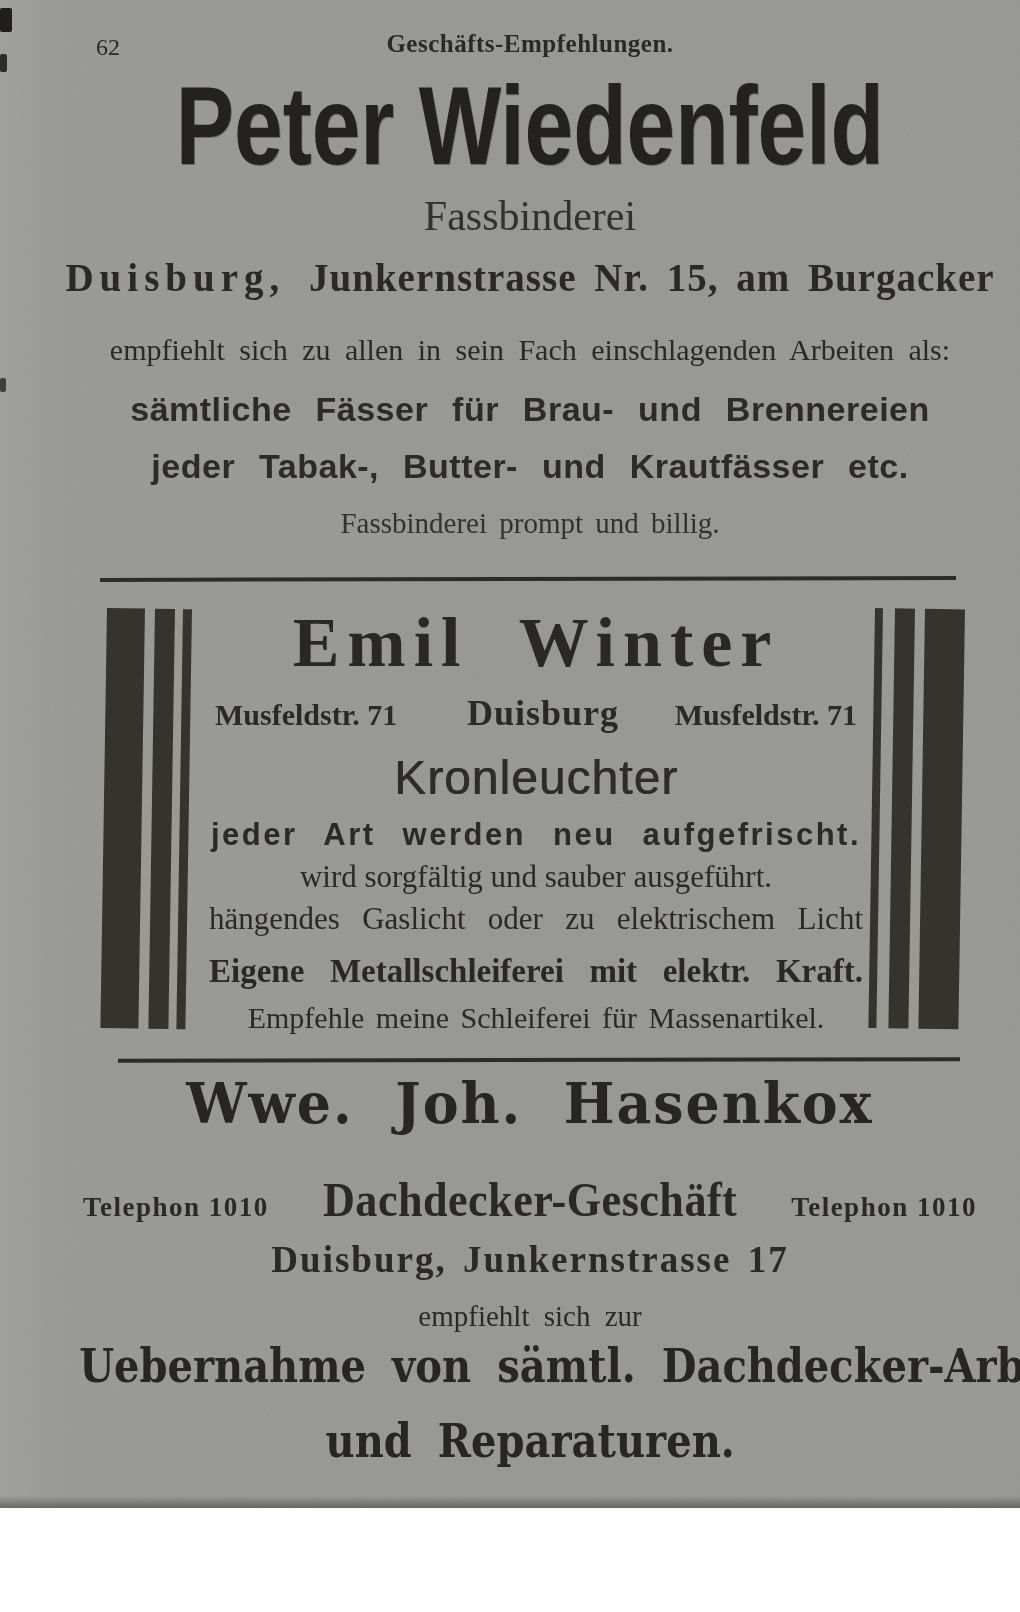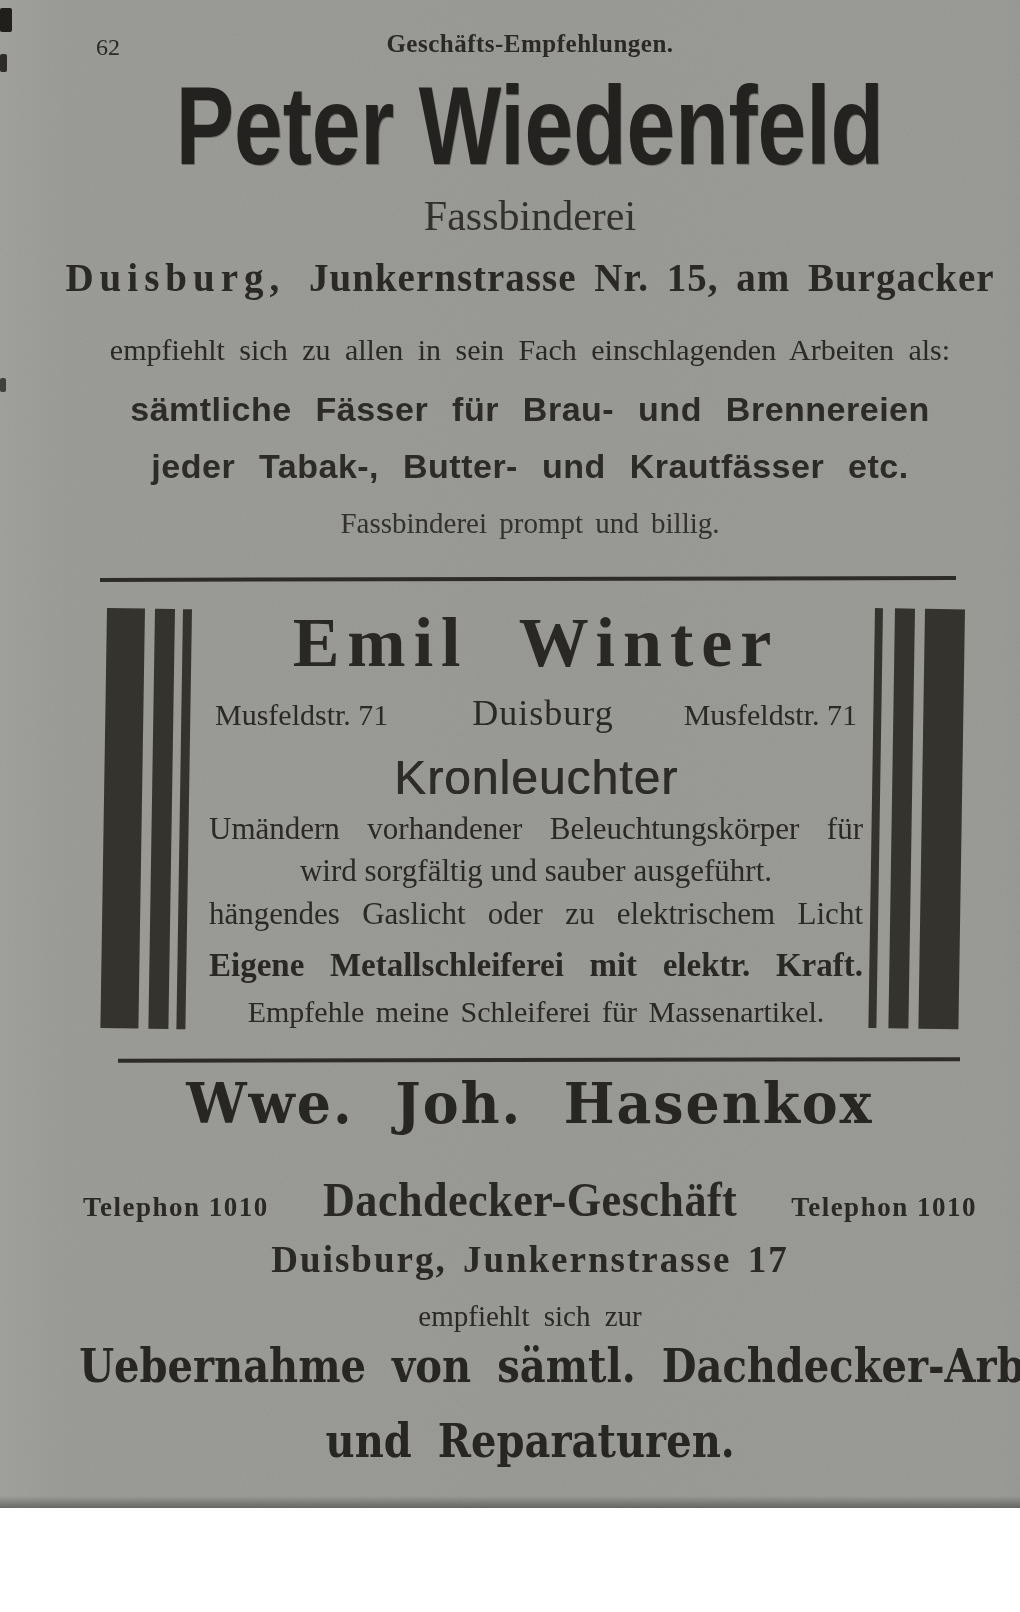--- a/index.html
+++ b/index.html
@@ -45,21 +45,21 @@
   .bars-left{left:107px;width:86px;}
   .bars-right{left:875px;width:90px;}
   .bar{position:absolute;top:0;bottom:0;background:#35332e;}
   .bL1{left:0;width:38px;} .bL2{left:48px;width:20px;} .bL3{left:76px;width:9px;}
   .bR1{left:0;width:8px;}  .bR2{left:20px;width:20px;} .bR3{left:50px;width:40px;}
 
   .winter{position:absolute;left:205px;top:606px;width:662px;text-align:center;}
   .wtitle{font-size:70px;font-weight:bold;letter-spacing:8px;word-spacing:26px;
     line-height:1.05;color:#2a2824;}
   .waddr{display:flex;justify-content:space-between;align-items:baseline;
-    padding:0 10px;margin-top:12px;font-weight:normal;}
+    padding:0 10px;margin-top:12px;font-weight:bold;}
   .waddr .side{font-size:30px;}
   .waddr .mid{font-size:36px;letter-spacing:1px;margin-left:14px;}
   .wprod{margin-top:16px;font-family:"Liberation Sans",sans-serif;font-size:48px;
     letter-spacing:1px;color:#2e2c28;text-shadow:.7px 0 0 currentColor;}
   .wtag{margin-top:12px;font-family:"Liberation Sans",sans-serif;font-weight:bold;
     font-size:31px;letter-spacing:2.5px;text-align:justify;text-align-last:justify;
     padding:0 6px;color:#2c2a26;}
   .wbody{font-size:31px;line-height:1.18;margin-top:6px;}
   .justify{text-align:justify;text-align-last:justify;padding:0 4px;}
   .whl{margin-top:15px;font-size:33px;font-weight:bold;text-align:justify;
@@ -134,21 +134,21 @@
     </div>
 
     <div class="winter">
       <div class="wtitle nowrap">Emil Winter</div>
       <div class="waddr">
         <span class="side">Musfeldstr. 71</span>
         <span class="mid">Duisburg</span>
         <span class="side">Musfeldstr. 71</span>
       </div>
       <div class="wprod">Kronleuchter</div>
-      <div class="wbody justify">Umändern vorhandener Beleuchtungskörper für</div>
+      <div class="wtag">jeder Art werden neu aufgefrischt.</div>
       <div class="wbody">wird sorgfältig und sauber ausgeführt.</div>
       <div class="wbody justify">hängendes Gaslicht oder zu elektrischem Licht</div>
       <div class="whl">Eigene Metallschleiferei mit elektr. Kraft.</div>
       <div class="wfoot">Empfehle meine Schleiferei für Massenartikel.</div>
     </div>
   </div>
 
   <div class="rule rule2"></div>
 
   <div>

